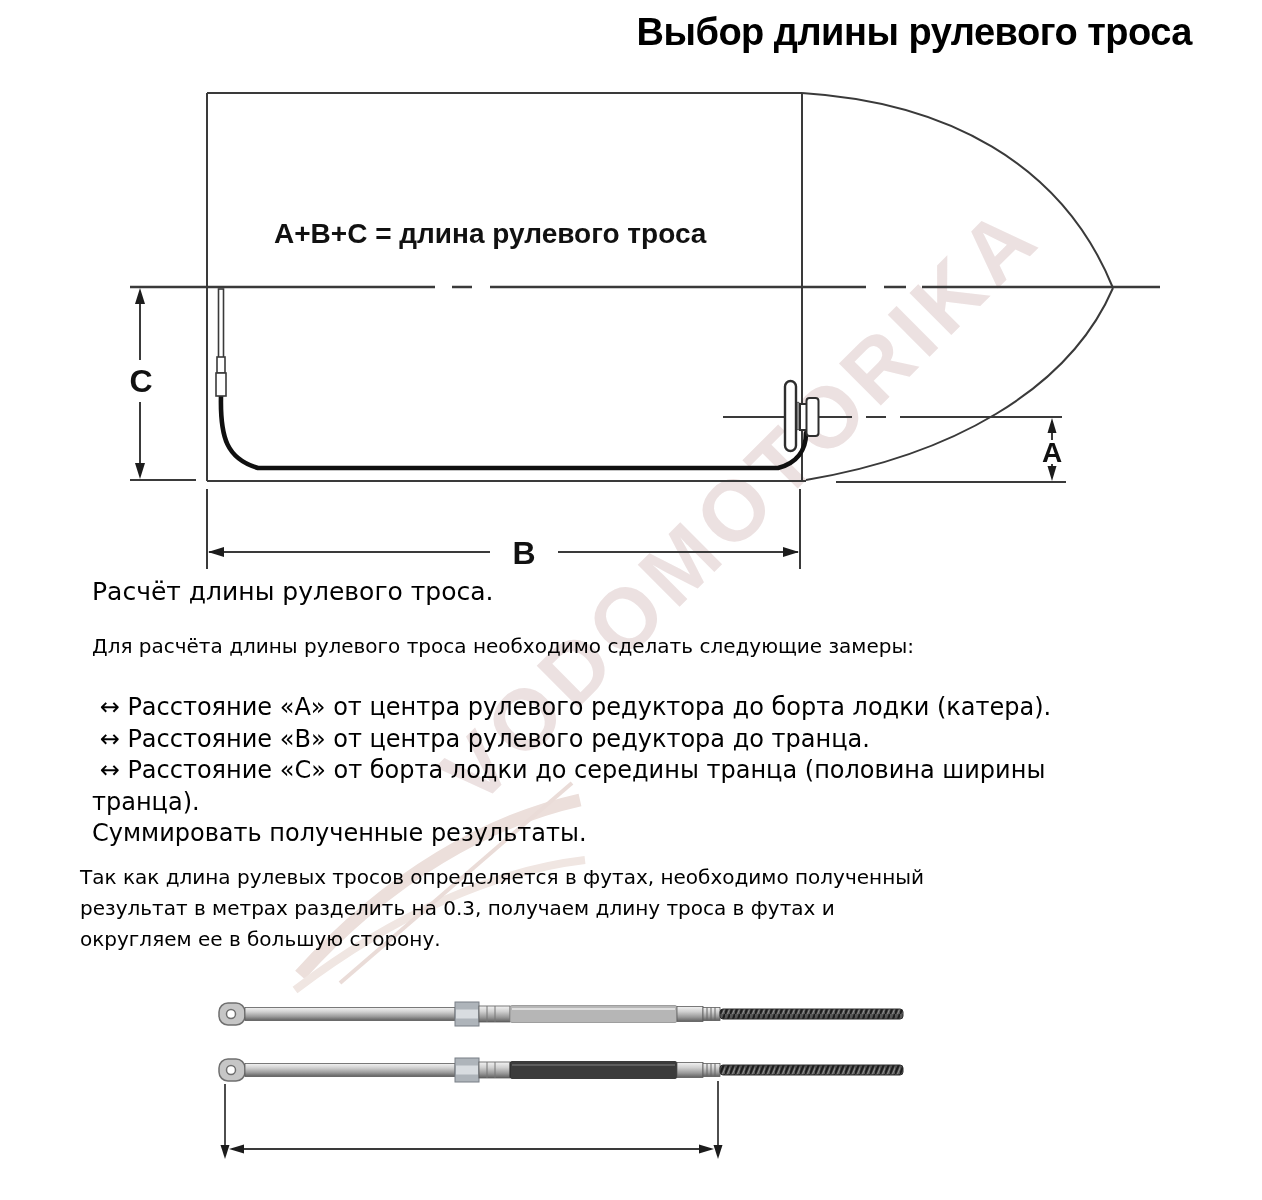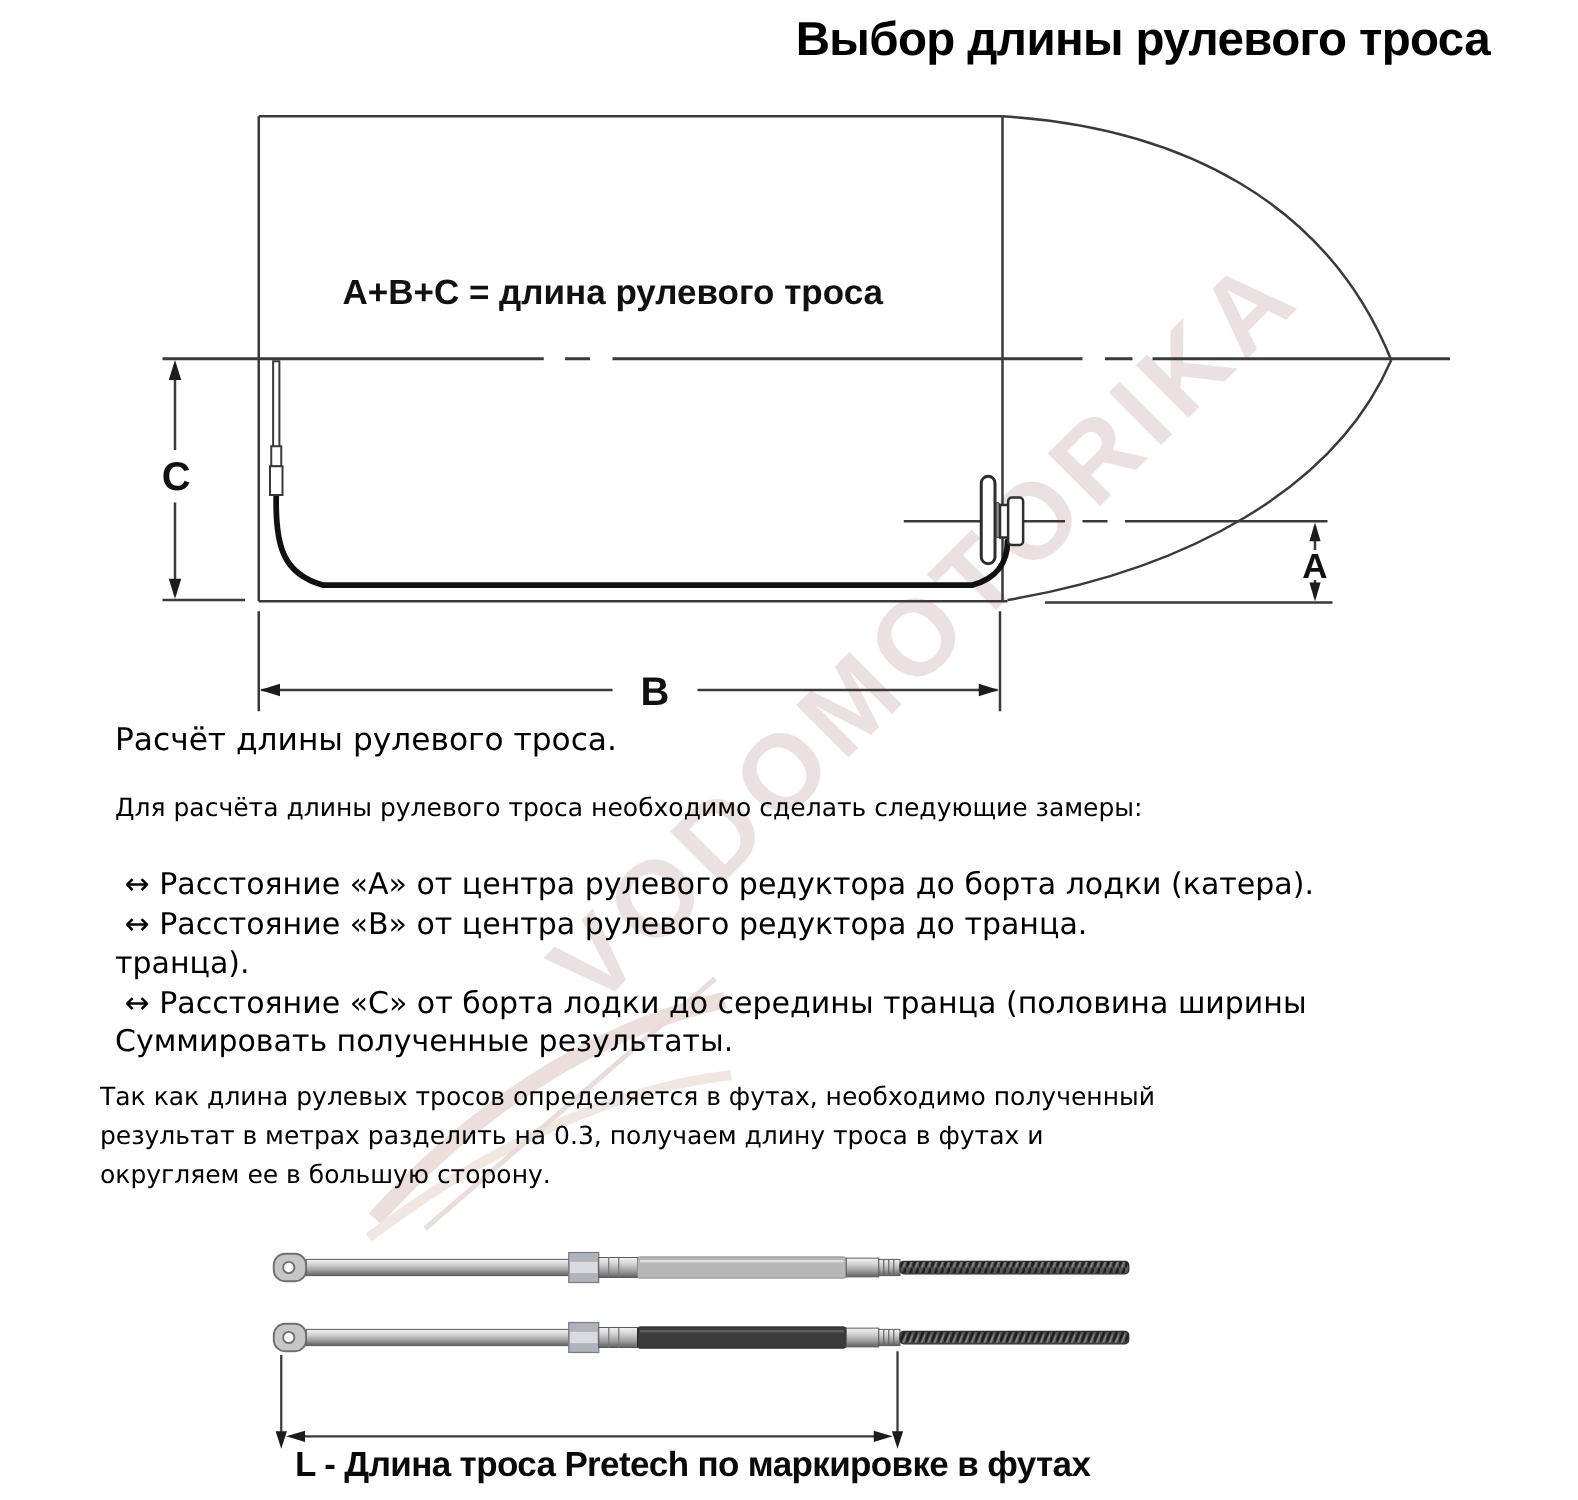--- a/index.html
+++ b/index.html
@@ -103,22 +103,22 @@
     <text class="svg-label" x="1052" y="462" font-size="28" text-anchor="middle">A</text>
   </svg>
 
   <div class="section-heading">Расчёт длины рулевого троса.</div>
   <div class="intro">Для расчёта длины рулевого троса необходимо сделать следующие замеры:</div>
 
   <div class="measure-block">
 
   <div class="tline"> ↔ Расстояние «А» от центра рулевого редуктора до борта лодки (катера).</div>
       <div class="tline"> ↔ Расстояние «В» от центра рулевого редуктора до транца.</div>
+      <div class="tline"> ↔ Расстояние «С» от борта лодки до середины транца (половина ширины</div>
       <div class="tline">транца).</div>
-      <div class="tline"> ↔ Расстояние «С» от борта лодки до середины транца (половина ширины</div>
       <div class="tline">Суммировать полученные результаты.</div>
     </div>
 
   <div class="feet-block">
 
   <div class="tline">Так как длина рулевых тросов определяется в футах, необходимо полученный</div>
       <div class="tline">результат в метрах разделить на 0.3, получаем длину троса в футах и</div>
       <div class="tline">округляем ее в большую сторону.</div>
     </div>
 
@@ -175,15 +175,14 @@
       <path d="M243,159 H700"></path>
     </g>
     <g fill="#1c1c1c" stroke="none">
       <path d="M225,169 L220.5,155 L229.5,155 Z"></path>
       <path d="M718,169 L713.5,155 L722.5,155 Z"></path>
       <path d="M229,159 L244,154.5 L244,163.5 Z"></path>
       <path d="M714,159 L699,154.5 L699,163.5 Z"></path>
     </g>
   </svg>
 
-  <div class="cable-caption">L - Длина троса Pretech по маркировке в футах</div>
 
 </div>
 
 </body></html>

